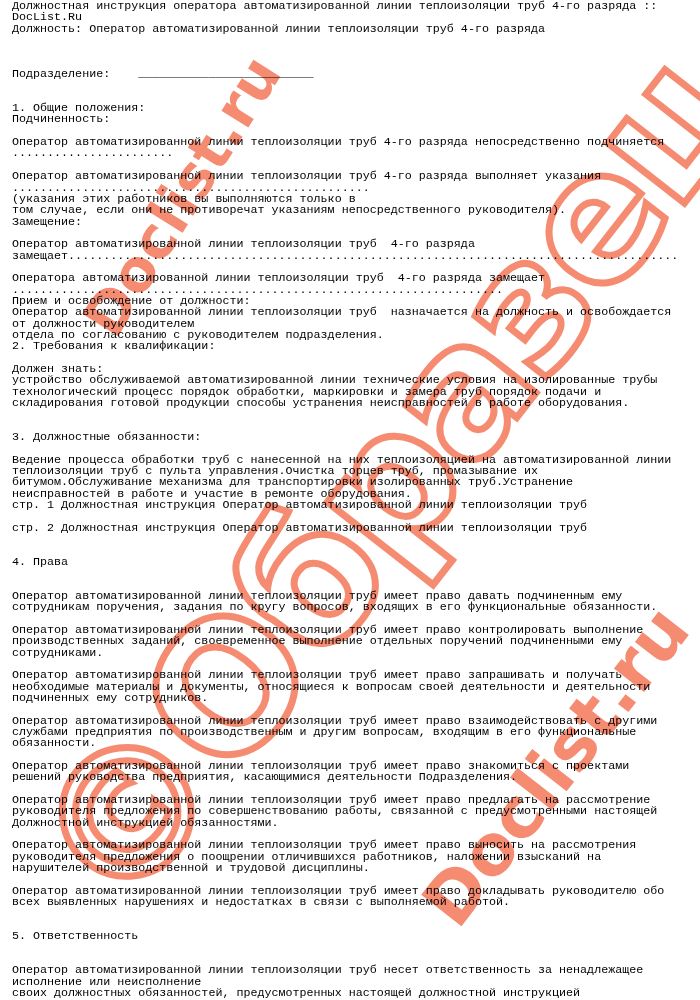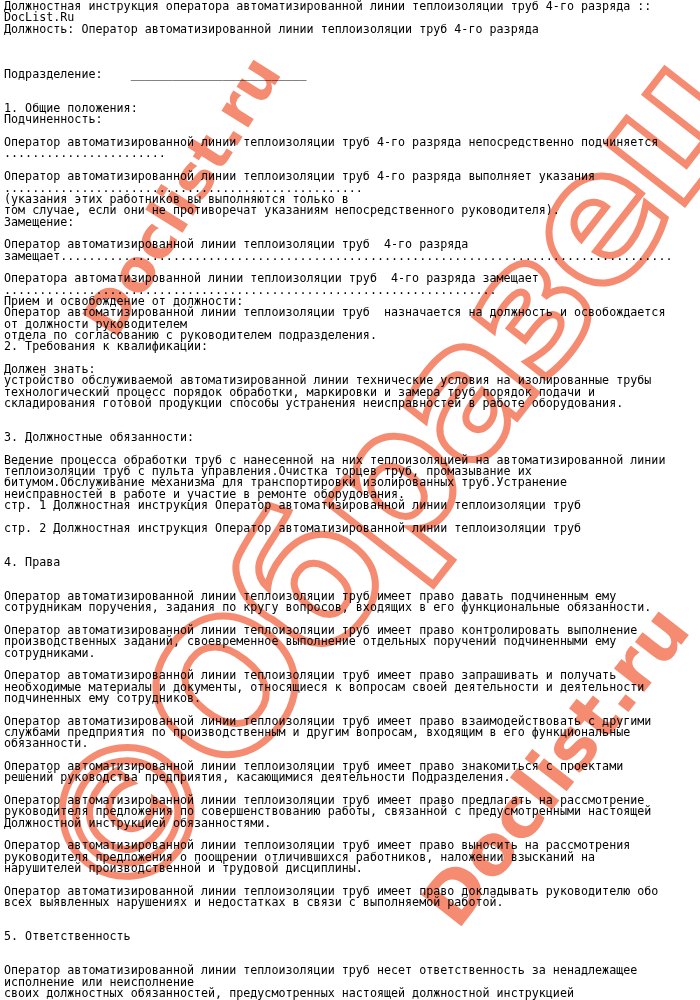--- a/index.html
+++ b/index.html
@@ -26,23 +26,23 @@
     color:#f58c72;font-size:58px;
     left:182px;top:196px;
     transform:translate(-50%,-50%) rotate(-58deg);
   }
   .wm-solid-br{
     color:#f58c72;font-size:70px;
     left:556px;top:766px;
     transform:translate(-50%,-50%) rotate(-52deg);
   }
   .doc{
-    position:absolute;left:4px;top:1px;z-index:2;
+    position:absolute;left:12px;top:1px;z-index:2;
     font-size:11.7px;line-height:11.35px;
-    color:#000000;white-space:pre;
+    color:#000000;white-space:pre;font-family:Liberation Mono, monospace;
   }
   .doc div{height:11.35px;}
 </style>
 </head>
 <body>
 
 <div class="watermark-layer">
   <span class="wm wm-outline">©Образец</span>
   <span class="wm wm-solid-tl">Doclist.ru</span>
   <span class="wm wm-solid-br">Doclist.ru</span>

